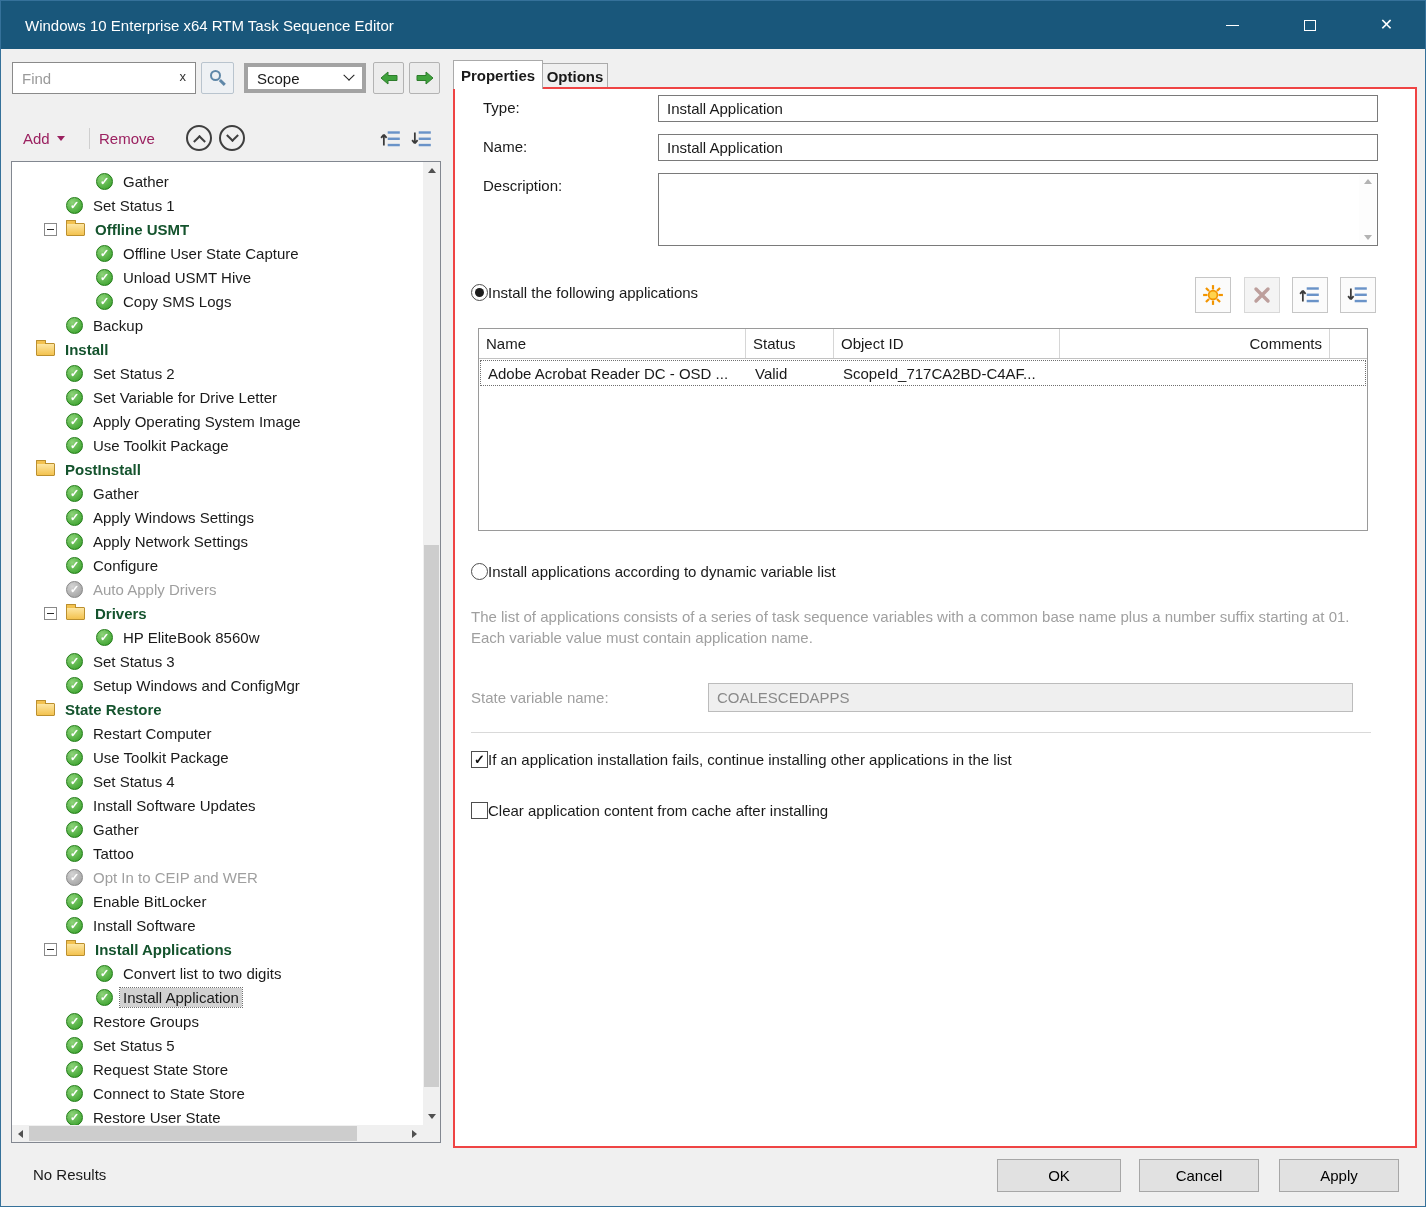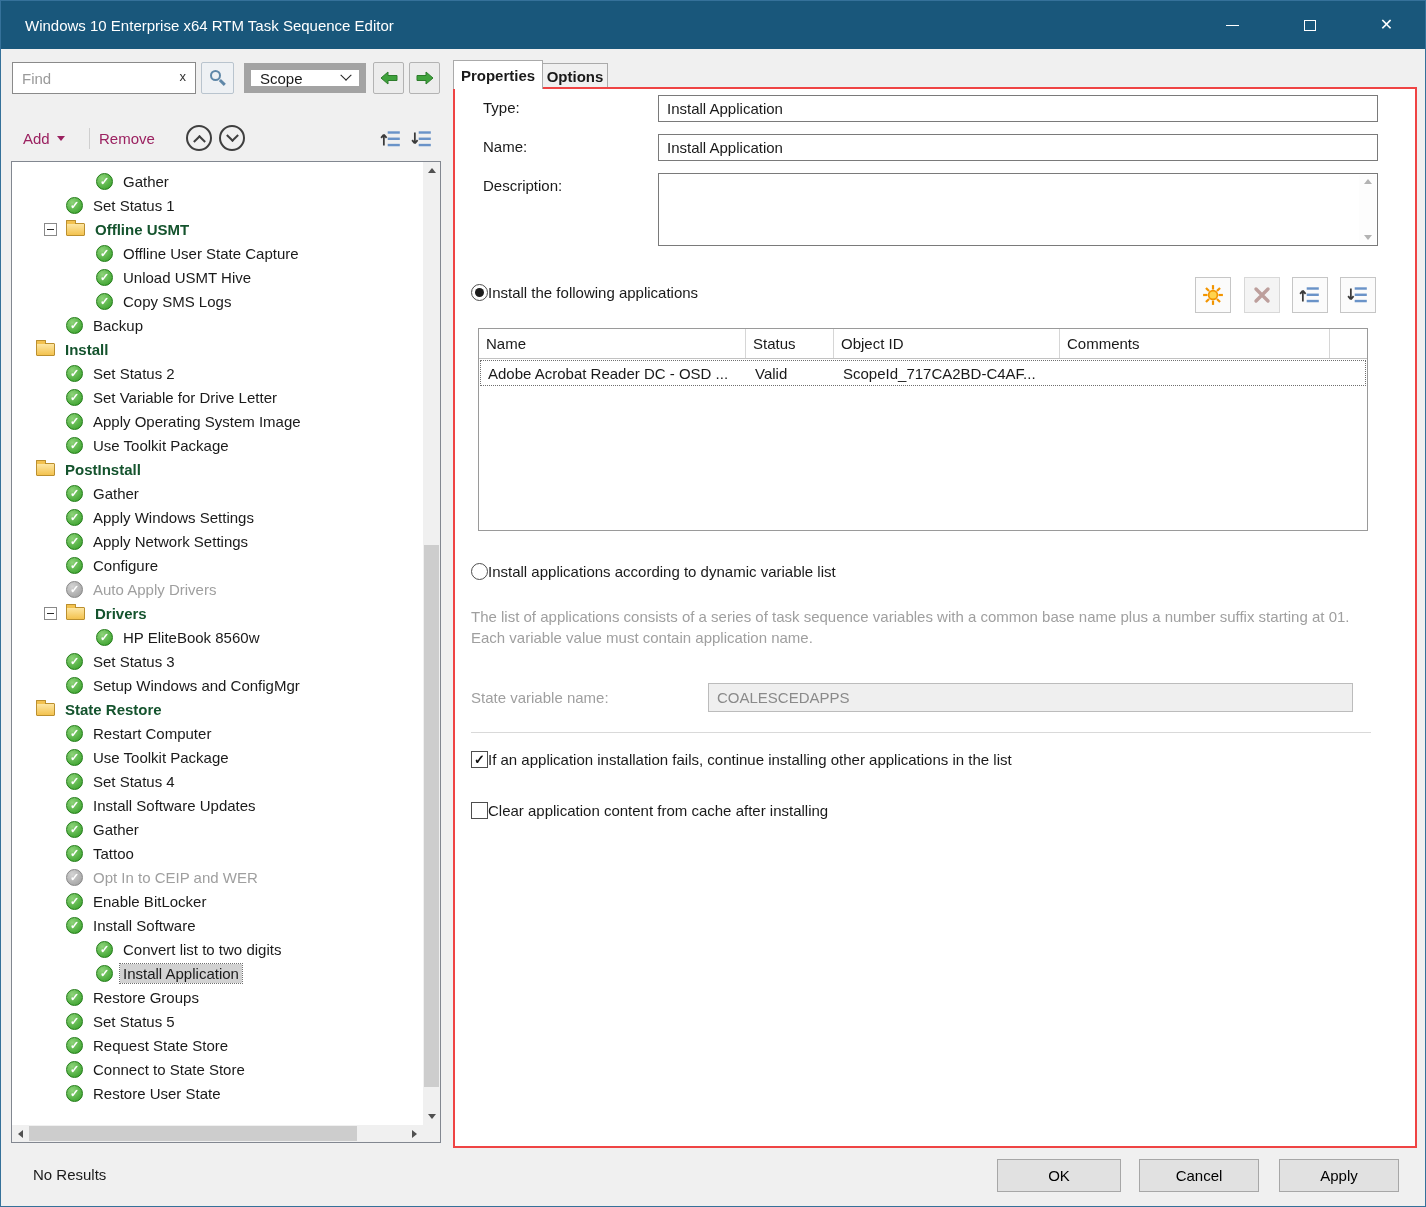--- a/index.html
+++ b/index.html
@@ -18,21 +18,21 @@
 
   
   .find-wrap{position:absolute;left:11px;top:61px;width:184px;height:32px;background:#fff;border:1px solid #8a8a8a;}
   .find-wrap input{position:absolute;inset:0;border:none;outline:none;background:transparent;font:15px "Liberation Sans",sans-serif;padding:0 24px 0 9px;color:#1a1a1a;}
   .find-wrap input::placeholder{color:#9a9a9a;}
   .find-clear{position:absolute;right:9px;top:7px;font-size:13px;color:#333;line-height:1;}
   .search-btn{position:absolute;left:200px;top:61px;width:33px;height:32px;background:#eef1f4;border:1px solid #b9c4ce;border-radius:2px;display:flex;align-items:center;justify-content:center;}
   .mag{position:relative;width:18px;height:18px;}
   .mag-circle{position:absolute;left:1px;top:1px;width:11px;height:11px;border:2px solid #5f87a8;border-radius:50%;}
   .mag-handle{position:absolute;left:10px;top:12px;width:7px;height:2.5px;background:#5f87a8;transform:rotate(45deg);}
-  .scope-select{position:absolute;left:243px;top:62px;width:122px;height:30px;background:#fff;border:7px solid #a3a3a3;display:flex;align-items:center;padding:0 9px;}
+  .scope-select{position:absolute;left:243px;top:62px;width:122px;height:30px;background:#fff;border:4px solid #a3a3a3;display:flex;align-items:center;padding:0 9px;}
   .chev-sm{width:8px;height:8px;border-right:1.6px solid #222;border-bottom:1.6px solid #222;transform:rotate(45deg) translate(-2px,-2px);margin-left:auto;}
   .nav-btn{position:absolute;top:61px;width:31px;height:32px;background:#ececec;border:1px solid #b3b3b3;border-radius:2px;display:flex;align-items:center;justify-content:center;}
 
   
   .txt-btn{position:absolute;top:124px;height:26px;display:flex;align-items:center;gap:7px;color:#9b2160;font-size:15px;}
   .caret-down{width:0;height:0;border-left:4px solid transparent;border-right:4px solid transparent;border-top:5px solid #9b2160;}
   .vsep{position:absolute;left:88px;top:127px;width:1px;height:21px;background:#cfcfcf;}
   .circ-btn{position:absolute;top:124px;width:26px;height:26px;border:2px solid #3f3f3f;border-radius:50%;display:flex;align-items:center;justify-content:center;background:transparent;}
   .chev{width:9px;height:9px;border-right:2px solid #3f3f3f;border-bottom:2px solid #3f3f3f;}
   .chev.up{transform:rotate(-135deg) translate(-2px,-2px);}
@@ -305,20 +305,25 @@
           <span class="tree-label dis">Opt In to CEIP and WER</span>
         </div>
         <div class="tree-row" style="padding-left: 54px;">
           <span class="check-ic">✓</span>
           <span class="tree-label">Enable BitLocker</span>
         </div>
         <div class="tree-row" style="padding-left: 54px;">
           <span class="check-ic">✓</span>
           <span class="tree-label">Install Software</span>
         </div>
+        <div class="tree-row" style="padding-left: 32px;">
+          <span class="expander"></span>
+          <span class="folder-ic"></span>
+          <span class="tree-label bold">Install Applications</span>
+        </div>
         <div class="tree-row" style="padding-left: 84px;">
           <span class="check-ic">✓</span>
           <span class="tree-label">Convert list to two digits</span>
         </div>
         <div class="tree-row" style="padding-left: 84px;">
           <span class="check-ic">✓</span>
           <span class="tree-label selected">Install Application</span>
         </div>
         <div class="tree-row" style="padding-left: 54px;">
           <span class="check-ic">✓</span>
@@ -423,21 +428,21 @@
           <rect x="7" y="14.4" width="11" height="2.2" fill="#6a93c8"></rect>
         <path d="M3.5 4 V14 M3.5 14 L1 11 M3.5 14 L6 11" stroke="#3a3a3a" stroke-width="1.6" fill="none"></path>
       </svg>
     </div>
 
     <div class="app-table">
       <div class="tbl-head">
           <div class="cell" style="width: 267px; flex: 0 0 auto;">Name</div>
           <div class="cell" style="width: 88px; flex: 0 0 auto;">Status</div>
           <div class="cell" style="width: 226px; flex: 0 0 auto;">Object ID</div>
-          <div class="cell" style="width: 270px; flex: 0 0 auto;">Comments</div>
+          <div class="cell" style="width: 270px; flex: 0 0 auto; text-align: right;">Comments</div>
           <div class="cell filler" style="flex: 1 1 0%;"></div>
         </div>
       <div class="tbl-body">
           <div class="tbl-row focused">
             <div class="cell" style="width: 267px; flex: 0 0 auto;">Adobe Acrobat Reader DC - OSD ...</div>
             <div class="cell" style="width: 88px; flex: 0 0 auto;">Valid</div>
             <div class="cell" style="width: 226px; flex: 0 0 auto;">ScopeId_717CA2BD-C4AF...</div>
             <div class="cell" style="width: 270px; flex: 0 0 auto;"></div>
           </div>
         </div>

